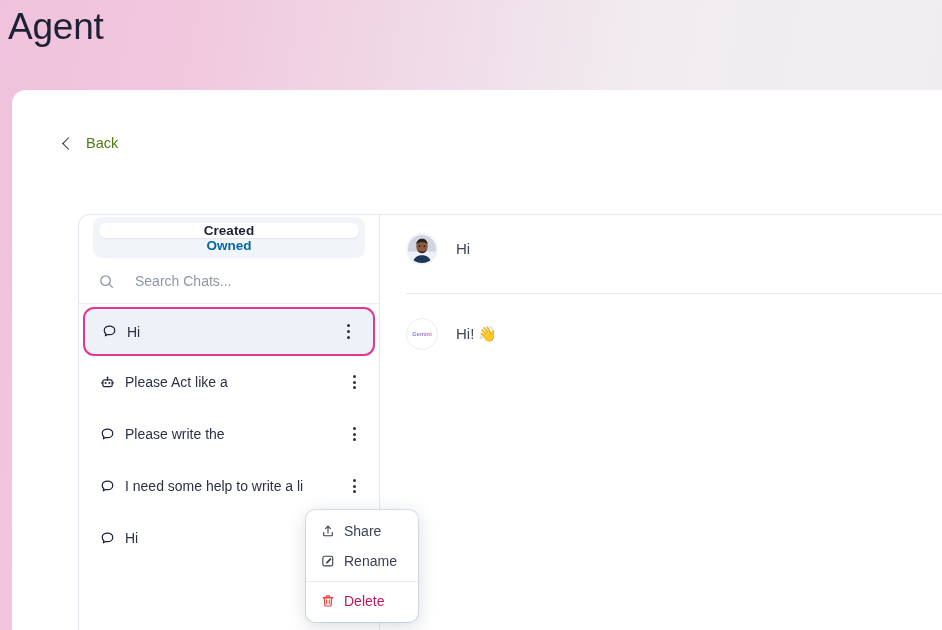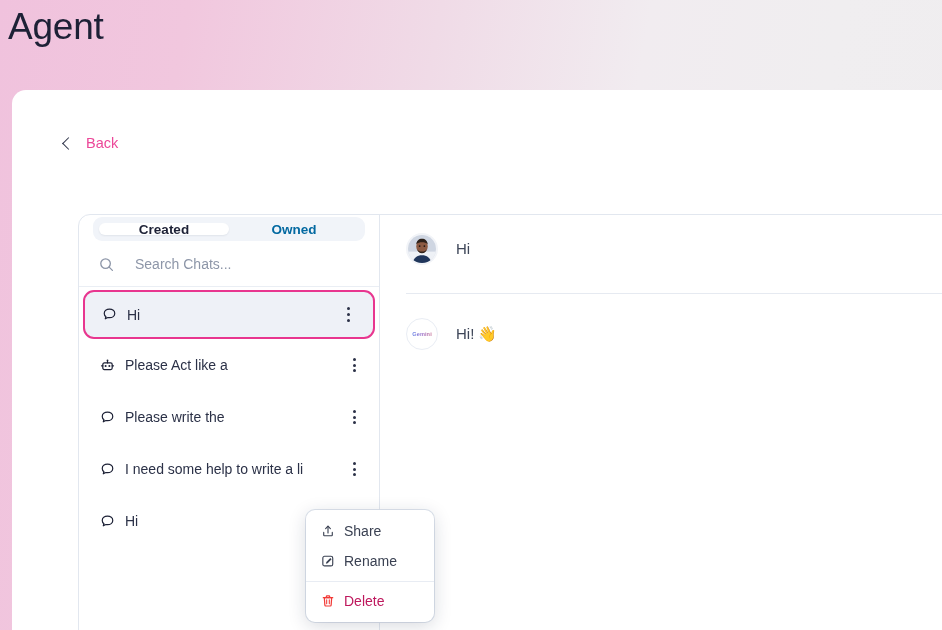--- a/index.html
+++ b/index.html
@@ -53,21 +53,21 @@
     display: block;
     width: 9px;
     height: 9px;
     border-left: 1.7px solid #2b3147;
     border-bottom: 1.7px solid #2b3147;
     transform: rotate(45deg);
     margin-top: 0px;
   }
   #back-link .lbl {
     font-size: 14.5px;
-    color: #ec4899;
+    color: #4d7c0f;
   }
 
   
   #chat-panel {
     position: absolute;
     left: 66px;
     top: 124px;
     width: 880px;
     height: 440px;
     background: #ffffff;
@@ -118,21 +118,22 @@
     letter-spacing: -0.1px;
   }
 
   
   #tabs {
     margin: 2px 14px 0 14px;
     background: #f1f4f9;
     border-radius: 9px;
     display: flex;
     padding: 6px;
-    height: 24px;
+    height: 41px;
+    flex-direction: column;
   }
   .tab {
     flex: 1;
     display: flex;
     align-items: center;
     justify-content: center;
     font-size: 13.5px;
     border-radius: 7px;
     color: #0369a1;
     cursor: pointer;
@@ -219,21 +220,21 @@
     margin: 0 4px;
     padding-left: 16px;
     height: 49px;
   }
 
   
   #context-menu {
     position: absolute;
     left: 227px;
     top: 295px;
-    width: 128px;
+    width: 112px;
     background: #ffffff;
     border-radius: 9px;
     box-shadow: 0 4px 18px rgba(25,35,65,.17), 0 0 0 1px rgba(220,226,236,.9);
     padding: 6px 0 6px 0;
     z-index: 40;
   }
   .menu-item {
     display: flex;
     align-items: center;
     gap: 9px;

